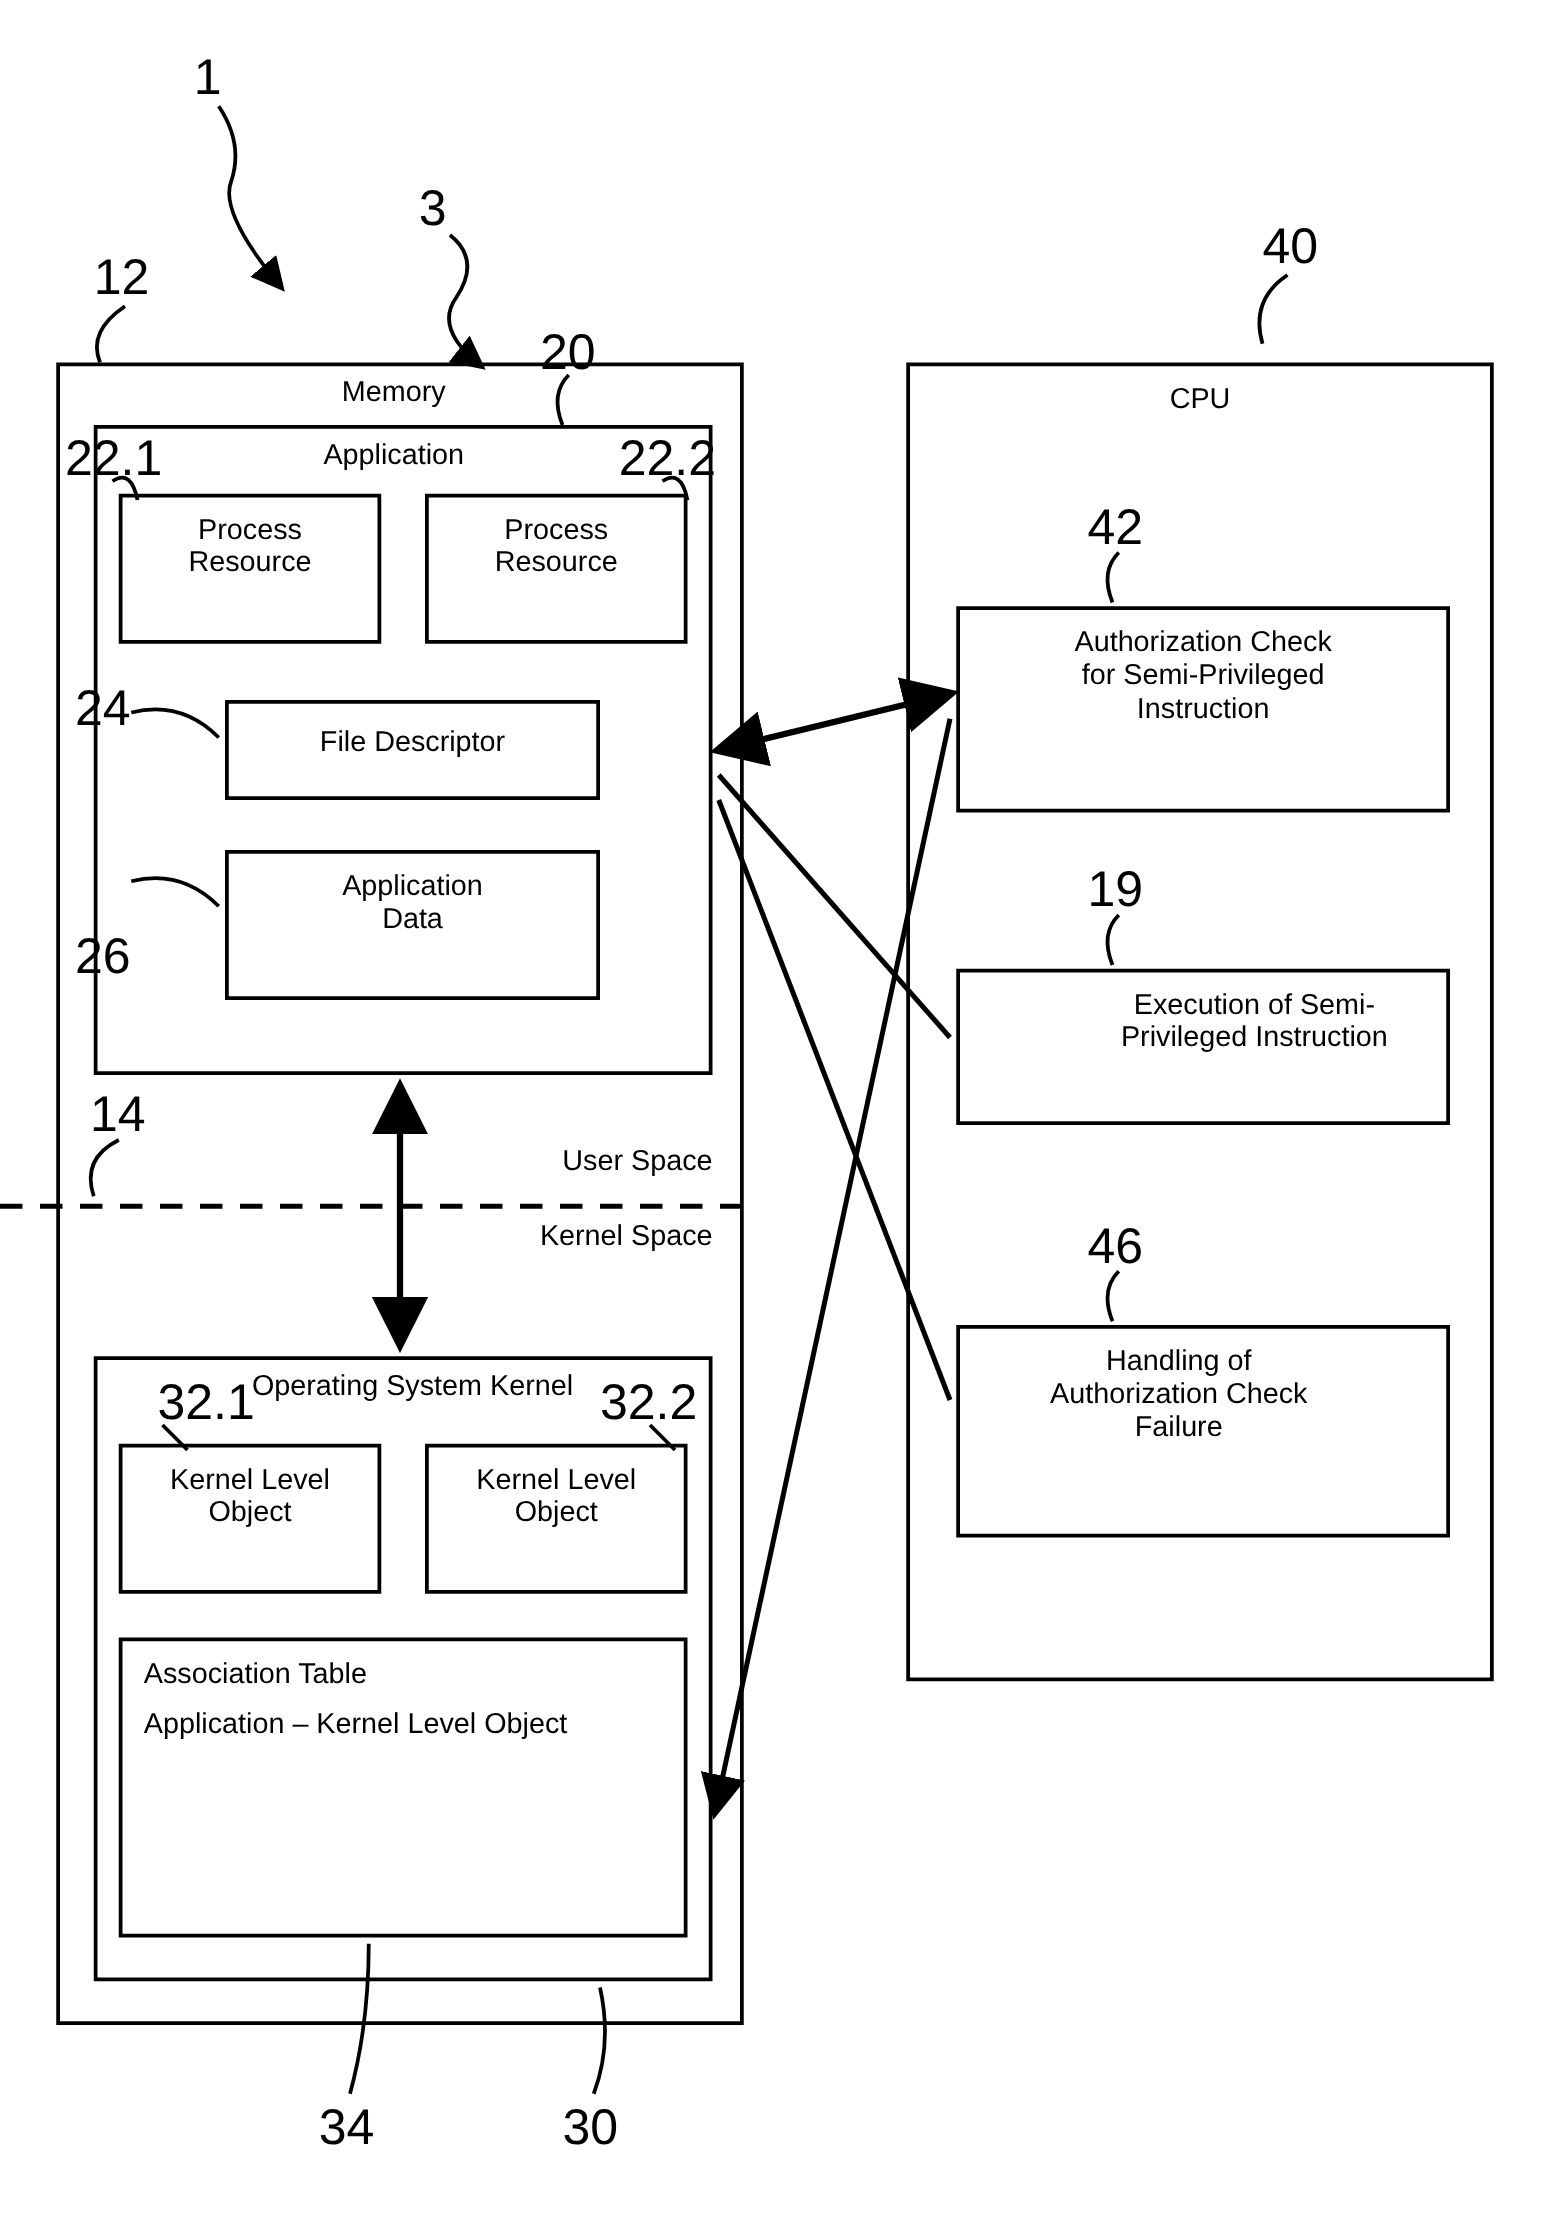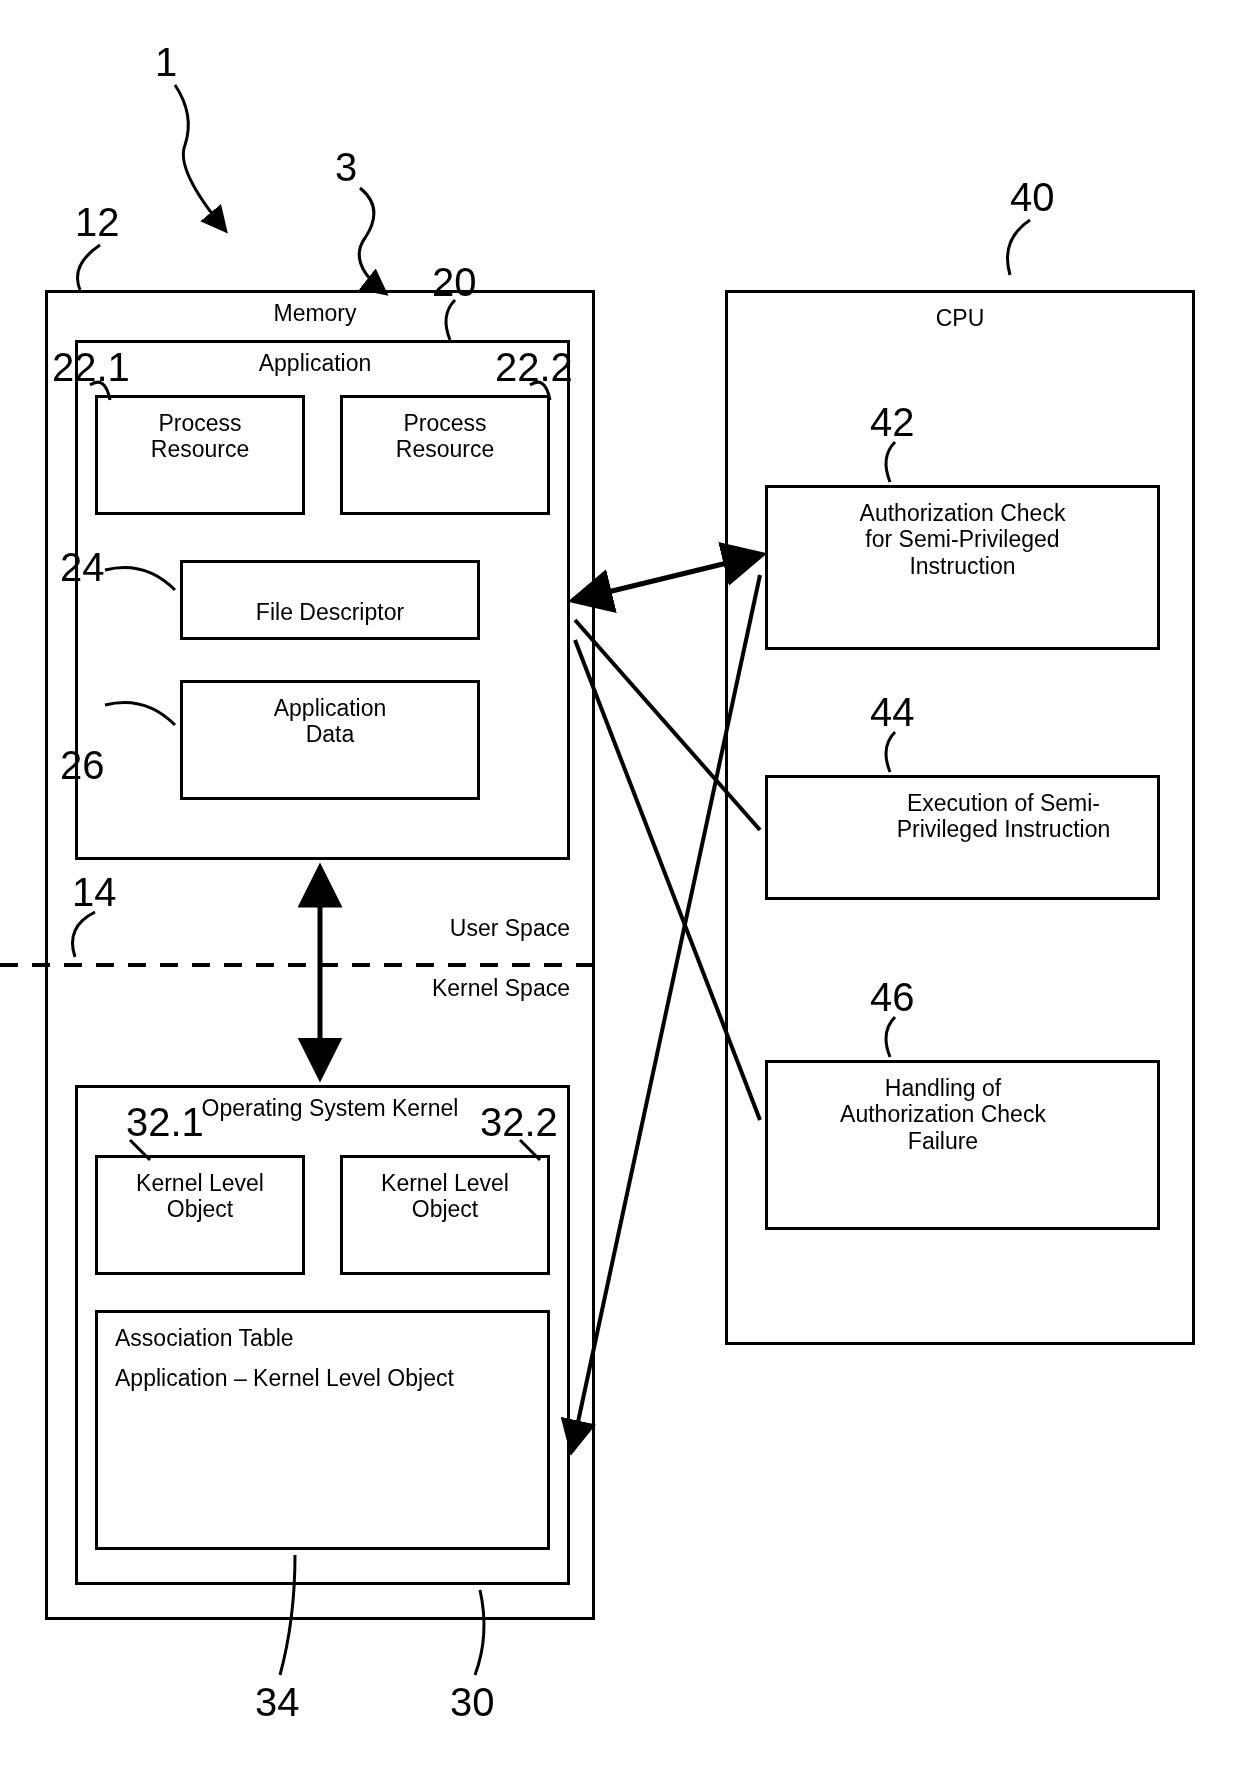--- a/index.html
+++ b/index.html
@@ -62,21 +62,21 @@
 
   <div class="box" style="left:95px; top:395px; width:210px; height:120px;"></div>
   <div class="label" style="left:95px; top:410px; width:210px;">Process
 Resource</div>
 
   <div class="box" style="left:340px; top:395px; width:210px; height:120px;"></div>
   <div class="label" style="left:340px; top:410px; width:210px;">Process
 Resource</div>
 
   <div class="box" style="left:180px; top:560px; width:300px; height:80px;"></div>
-  <div class="label" style="left:180px; top:580px; width:300px;margin-top:19px;">File Descriptor</div>
+  <div class="label" style="left:180px; top:580px; width:300px;">File Descriptor</div>
 
   <div class="box" style="left:180px; top:680px; width:300px; height:120px;"></div>
   <div class="label" style="left:180px; top:695px; width:300px;">Application
 Data</div>
 
   <div class="box" style="left:75px; top:1085px; width:495px; height:500px;"></div>
   <div class="label" style="left:130px; top:1095px; width:400px;">Operating System Kernel</div>
 
   <div class="box" style="left:95px; top:1155px; width:210px; height:120px;"></div>
   <div class="label" style="left:95px; top:1170px; width:210px;">Kernel Level
@@ -115,21 +115,21 @@
   <div class="num" style="left:52px; top:345px;">22.1</div>
   <div class="num" style="left:495px; top:345px;">22.2</div>
   <div class="num" style="left:60px;  top:545px;">24</div>
   <div class="num" style="left:60px;  top:719px;margin-top:24px;">26</div>
   <div class="num" style="left:72px;  top:870px;">14</div>
   <div class="num" style="left:90px;  top:1100px;margin-left:36px;">32.1</div>
   <div class="num" style="left:480px; top:1100px;">32.2</div>
   <div class="num" style="left:255px; top:1680px;">34</div>
   <div class="num" style="left:450px; top:1680px;">30</div>
   <div class="num" style="left:870px; top:400px;">42</div>
-  <div class="num" style="left:870px; top:690px;">44</div>
+  <div class="num" style="left:870px; top:690px;">19</div>
   <div class="num" style="left:870px; top:975px;">46</div>
 
   <svg class="overlay">
     <defs>
       <marker id="arrow" viewBox="0 0 12 12" refX="10" refY="6" markerWidth="9" markerHeight="9" orient="auto-start-reverse">
         <path d="M0,0 L12,6 L0,12 z" fill="#000"></path>
       </marker>
     </defs>
 
     <path d="M175,85 q20,30 10,60 q-10,25 40,85" stroke="#000" stroke-width="3" fill="none" marker-end="url(#arrow)"></path>

